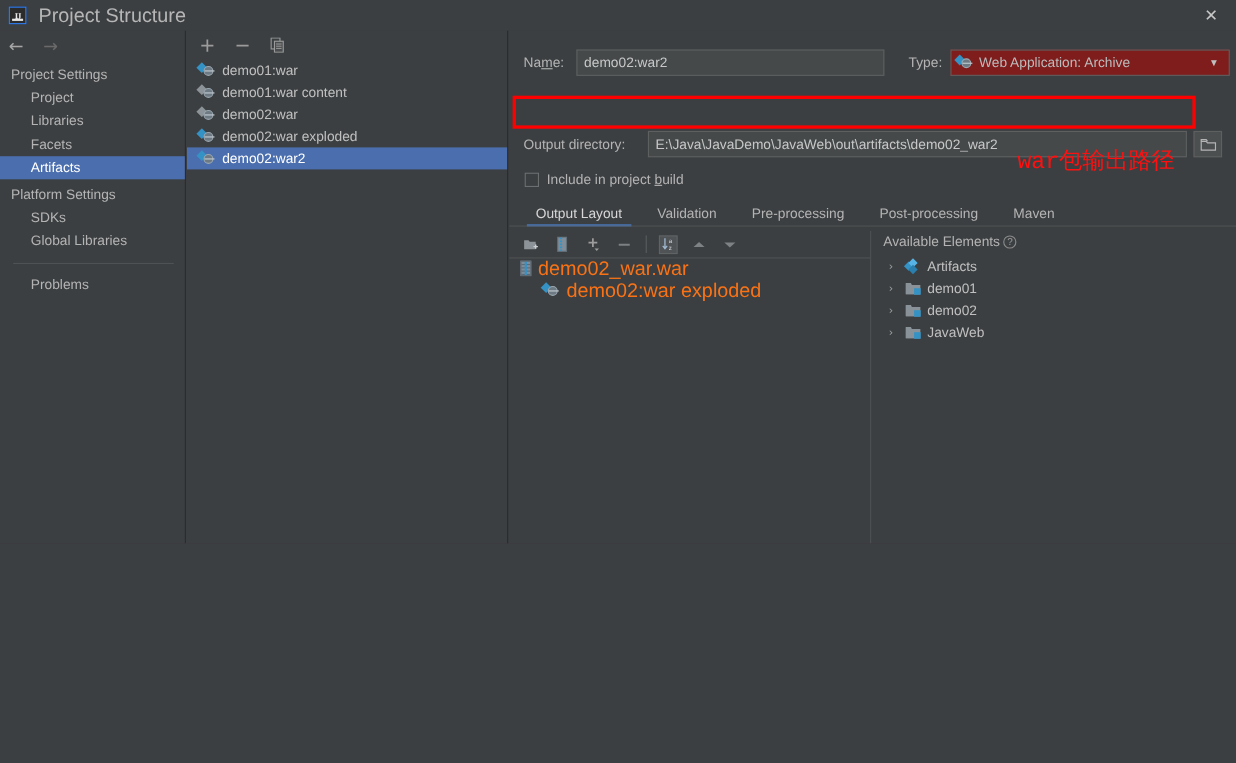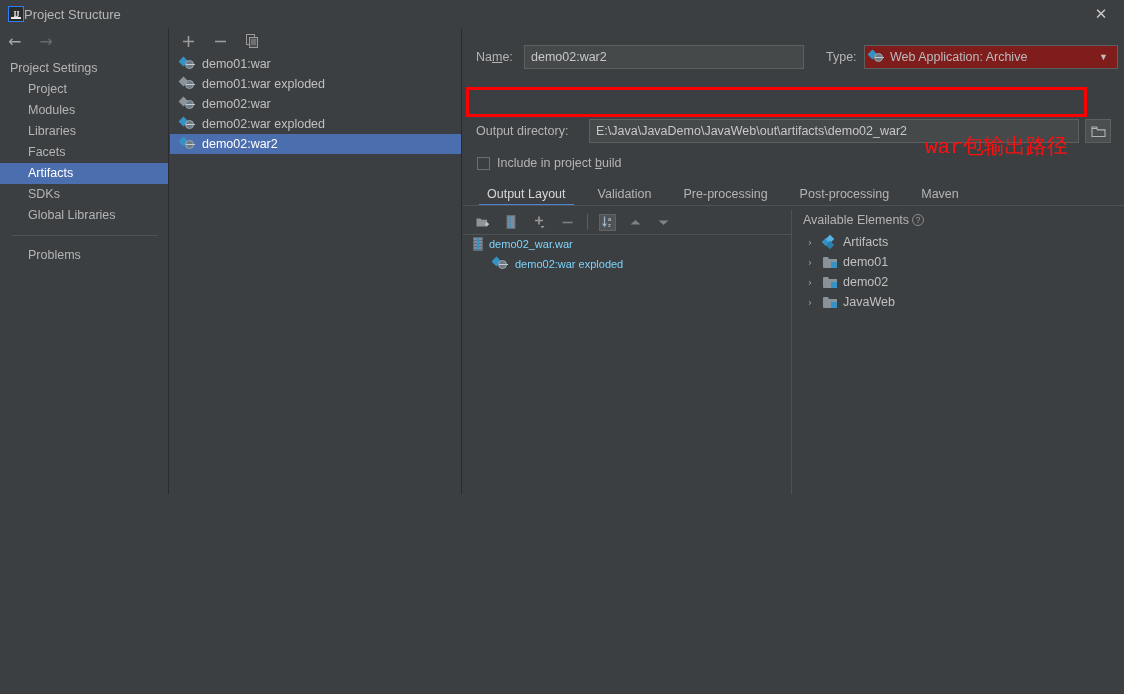--- a/index.html
+++ b/index.html
@@ -31,21 +31,21 @@
     display: flex; align-items: center; justify-content: center;
     font-size: 8px; color: #e8e8e8; font-weight: bold;
     letter-spacing: -1px;
     font-family: "Liberation Serif", serif;
     position: relative;
   }
   #ij-icon::after {
     content: ""; position: absolute; left: 2px; right: 2px; bottom: 2px;
     height: 2px; background: #e8e8e8;
   }
-  #title-text { color: #b6b6b6; font-size: 13px; }
+  #title-text { margin-left: 11px; color: #b6b6b6; font-size: 18px; }
   #close-btn {
     position: absolute; right: 0; top: 0; width: 46px; height: 28px;
     display: flex; align-items: center; justify-content: center;
     color: #c7c7c7; font-size: 15px; font-family: "DejaVu Sans", sans-serif;
     cursor: pointer;
   }
 
   
   #sidebar {
     position: absolute; left: 0; top: 28px; width: 169px; height: 622px;
@@ -171,21 +171,21 @@
   .sep-v { width: 1px; height: 16px; background: #585c5e; }
   .tb2 { width: 17px; height: 17px; display: flex; align-items: center; justify-content: center; cursor: pointer; }
   .tb2.pressed { background: #4f5355; border: 1px solid #5f6364; }
 
   #ol-divider { position: absolute; left: 0; top: 206px; width: 328px; height: 1px; background: #4e5254; }
   #ol-vdivider { position: absolute; left: 328px; top: 182px; width: 1px; height: 425px; background: #4e5254; }
 
   
   .ol-node {
     display: flex; align-items: center; gap: 6px; height: 20px; cursor: pointer;
-    color: #7dd3fc; font-size: 11px;
+    color: #f97316; font-size: 18px;
   }
   #ol-tree { position: absolute; left: 8px; top: 206px; width: 310px; }
   .icon-jar {
     width: 10px; height: 14px; flex: none; background: #7f8c99;
     border: 1px solid #5e6a74; position: relative;
   }
   .icon-jar::after {
     content: ""; position: absolute; left: 3px; top: 0px; width: 2px; height: 12px;
     background: #3592c4;
     box-shadow: 0 0 0 0 transparent;
@@ -292,25 +292,25 @@
   </div>
 
   <div id="sidebar">
     <div id="nav-arrows">
       <span class="nav-arrow">←</span>
       <span class="nav-arrow disabled">→</span>
     </div>
 
     <div class="side-group">Project Settings</div>
     <div class="side-item">Project</div>
-    <div class="side-item">Modules</div>
     <div class="side-item">Libraries</div>
     <div class="side-item">Facets</div>
     <div class="side-item selected">Artifacts</div>
 
+    <div class="side-group">Platform Settings</div>
     <div class="side-item">SDKs</div>
     <div class="side-item">Global Libraries</div>
 
     <div class="side-sep"></div>
     <div class="side-item">Problems</div>
   </div>
 
   <div id="artifacts-panel">
     <div id="artifacts-toolbar">
       <span class="tb-icon">
@@ -337,21 +337,21 @@
           <i class="d1"></i>
           <i class="d2"></i>
         </span>
       <span>demo01:war</span>
     </div>
     <div class="art-item">
       <span class="icon-artifact icon-art-grey">
           <i class="d1"></i>
           <i class="d2"></i>
         </span>
-      <span>demo01:war exploded</span>
+      <span>demo01:war content</span>
     </div>
     <div class="art-item">
       <span class="icon-artifact icon-art-grey">
           <i class="d1"></i>
           <i class="d2"></i>
         </span>
       <span>demo02:war</span>
     </div>
     <div class="art-item">
       <span class="icon-artifact icon-art-blue">

